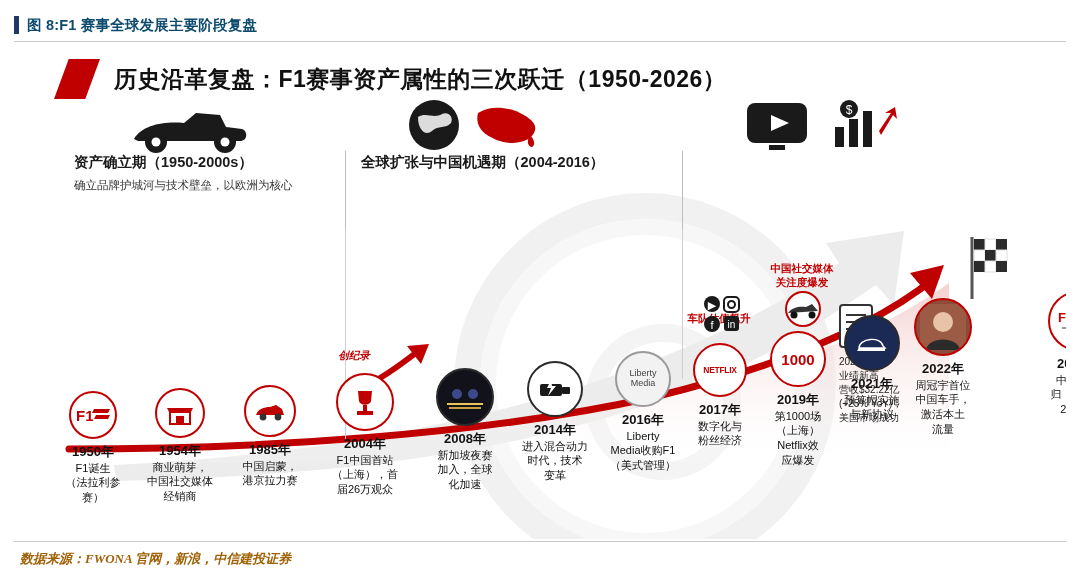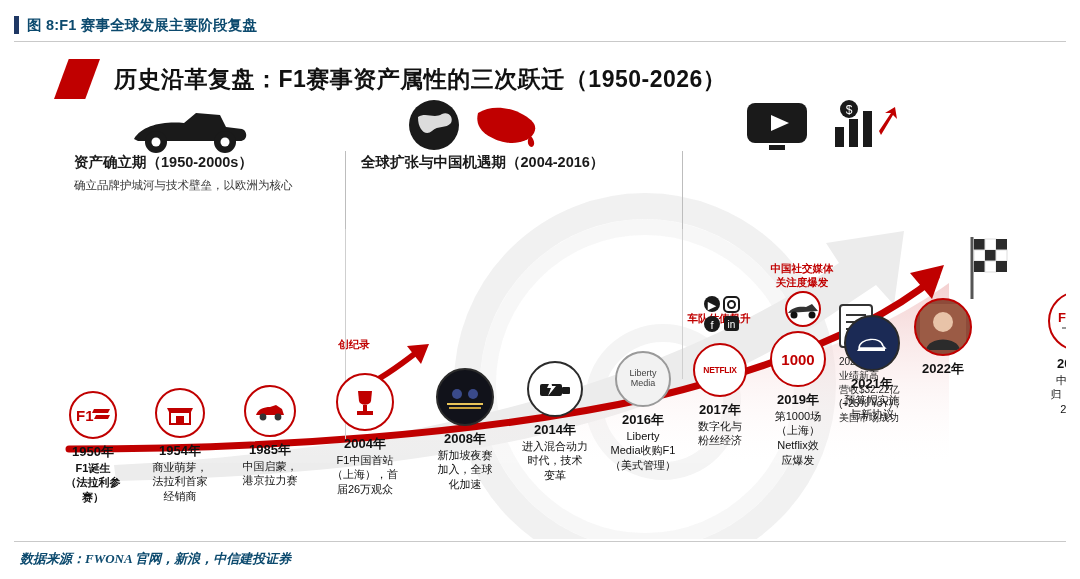--- a/index.html
+++ b/index.html
@@ -22,21 +22,21 @@
     font-size:14.5px;font-weight:bold;color:#0c4a6e;letter-spacing:0.2px;
   }
   .rule-top{
     position:absolute;left:14px;top:41px;width:1052px;height:1px;background:#c9c9c9;
   }
   .rule-bottom{
     position:absolute;left:14px;top:541px;width:1052px;height:1px;background:#c9c9c9;
   }
   .source{
     position:absolute;left:20px;top:550px;font-size:13px;font-style:italic;
-    font-family:"Liberation Serif","DejaVu Serif",serif;color:#0c4a6e;font-weight:bold;
+    font-family:"Liberation Serif","DejaVu Serif",serif;color:#a16207;font-weight:bold;
   }
 
   
   .canvas{
     position:absolute;left:14px;top:43px;width:1052px;height:496px;
     background:#ffffff;overflow:hidden;
   }
 
   
   .watermark{
@@ -170,21 +170,21 @@
       <linearGradient id="fadeRed" x1="0" y1="0" x2="0" y2="1">
         <stop offset="0%" stop-color="#f2c9c9" stop-opacity="0.85"></stop>
         <stop offset="100%" stop-color="#ffffff" stop-opacity="0.1"></stop>
       </linearGradient>
     </defs>
     <path d="M55 228 C 250 228, 470 214, 640 176 C 790 142, 880 100, 935 60 L 935 240 L 55 240 Z" fill="url(#fadeRed)"></path>
     <path d="M55 226 C 250 226, 470 212, 640 174 C 780 140, 868 98, 922 54" stroke="#c00000" stroke-width="7" fill="none" stroke-linecap="round"></path>
     <path d="M918 76 L 930 42 L 896 50 Z" fill="#c00000"></path>
   </svg>
 
-  <div class="callout" style="left:300px;top:294px;width:80px;">
+  <div class="callout" style="left:300px;top:305px;width:80px;font-style:italic;">
     <div class="ctext">创纪录</div>
   </div>
   <svg style="position:absolute;left:345px;top:295px;" width="80" height="60" viewBox="0 0 80 60">
     <path d="M6 48 C 24 40, 40 28, 58 14" stroke="#c00000" stroke-width="6" fill="none" stroke-linecap="round"></path>
     <path d="M48 8 L 70 6 L 62 26 Z" fill="#c00000"></path>
   </svg>
 
   <div class="callout" style="left:738px;top:218px;width:100px;">
     <div class="ctext" style="white-space:pre-line;">中国社交媒体
 关注度爆发</div>
@@ -227,37 +227,37 @@
 
   <div class="tl-item" style="left:78px;top:348px;width:2px;">
     <div class="node red" style="top:0;width:44px;height:44px;">
       <svg width="38" height="20" viewBox="0 0 38 20">
           <text x="2" y="16" font-size="15" font-weight="bold" fill="#c00000" font-family="Liberation Sans, sans-serif">F1</text>
           <path d="M20 4 L36 4 L34 8 L18 8 Z M22 10 L36 10 L34 14 L20 14 Z" fill="#c00000"></path>
         </svg>
     </div>
     <div class="tl-label" style="top:52px;">
       <div class="tl-year">1950年</div>
-      <div style="white-space:pre-line;font-weight:bold;">F1诞生
+      <div style="white-space:pre-line;">F1诞生
 （法拉利参赛）</div>
     </div>
   </div>
 
   <div class="tl-item" style="left:165px;top:345px;width:2px;">
     <div class="node red" style="top:0;width:46px;height:46px;">
       <svg width="30" height="26" viewBox="0 0 30 26">
           <path d="M2 8 L28 8 L26 12 L4 12 Z" fill="#c00000"></path>
           <rect x="5" y="12" width="20" height="12" fill="none" stroke="#c00000" stroke-width="2"></rect>
           <rect x="11" y="16" width="8" height="8" fill="#c00000"></rect>
         </svg>
     </div>
     <div class="tl-label" style="top:54px;">
       <div class="tl-year">1954年</div>
       <div style="white-space:pre-line;">商业萌芽，
-法拉利首家
+中国社交媒体
 经销商</div>
     </div>
   </div>
 
   <div class="tl-item" style="left:255px;top:342px;width:2px;">
     <div class="node red" style="top:0;width:48px;height:48px;">
       <svg width="32" height="20" viewBox="0 0 32 20">
           <path d="M2 14 C 4 8, 10 6, 16 6 L 22 4 L 28 8 L 30 14 Z" fill="#c00000"></path>
           <circle cx="9" cy="16" r="3.4" fill="#333"></circle>
           <circle cx="24" cy="16" r="3.4" fill="#333"></circle>
@@ -390,20 +390,24 @@
   <div class="tl-item" style="left:928px;top:255px;width:2px;">
     <div class="node red" style="top:0;width:54px;height:54px;background:#8e4b3a;">
       <svg width="46" height="46" viewBox="0 0 46 46">
           <rect width="46" height="46" fill="#9b5b45"></rect>
           <circle cx="23" cy="18" r="10" fill="#e8c3a8"></circle>
           <path d="M6 46 C 8 32, 38 32, 40 46 Z" fill="#2b2b2b"></path>
         </svg>
     </div>
     <div class="tl-label" style="top:62px;">
       <div class="tl-year">2022年</div>
+      <div style="white-space:pre-line;">周冠宇首位
+中国车手，
+激活本土
+流量</div>
     </div>
   </div>
 
   <div class="tl-item" style="left:1063px;top:248px;width:2px;">
     <div class="node red" style="top:0;width:56px;height:56px;">
       <svg width="44" height="30" viewBox="0 0 44 30">
           <text x="2" y="16" font-size="13" font-weight="bold" fill="#c00000" font-family="Liberation Sans, sans-serif">F1</text>
           <path d="M24 5 L42 5 L40 9 L22 9 Z M26 11 L42 11 L40 15 L24 15 Z" fill="#c00000"></path>
           <path d="M6 22 L38 22" stroke="#999" stroke-width="2"></path>
         </svg>

